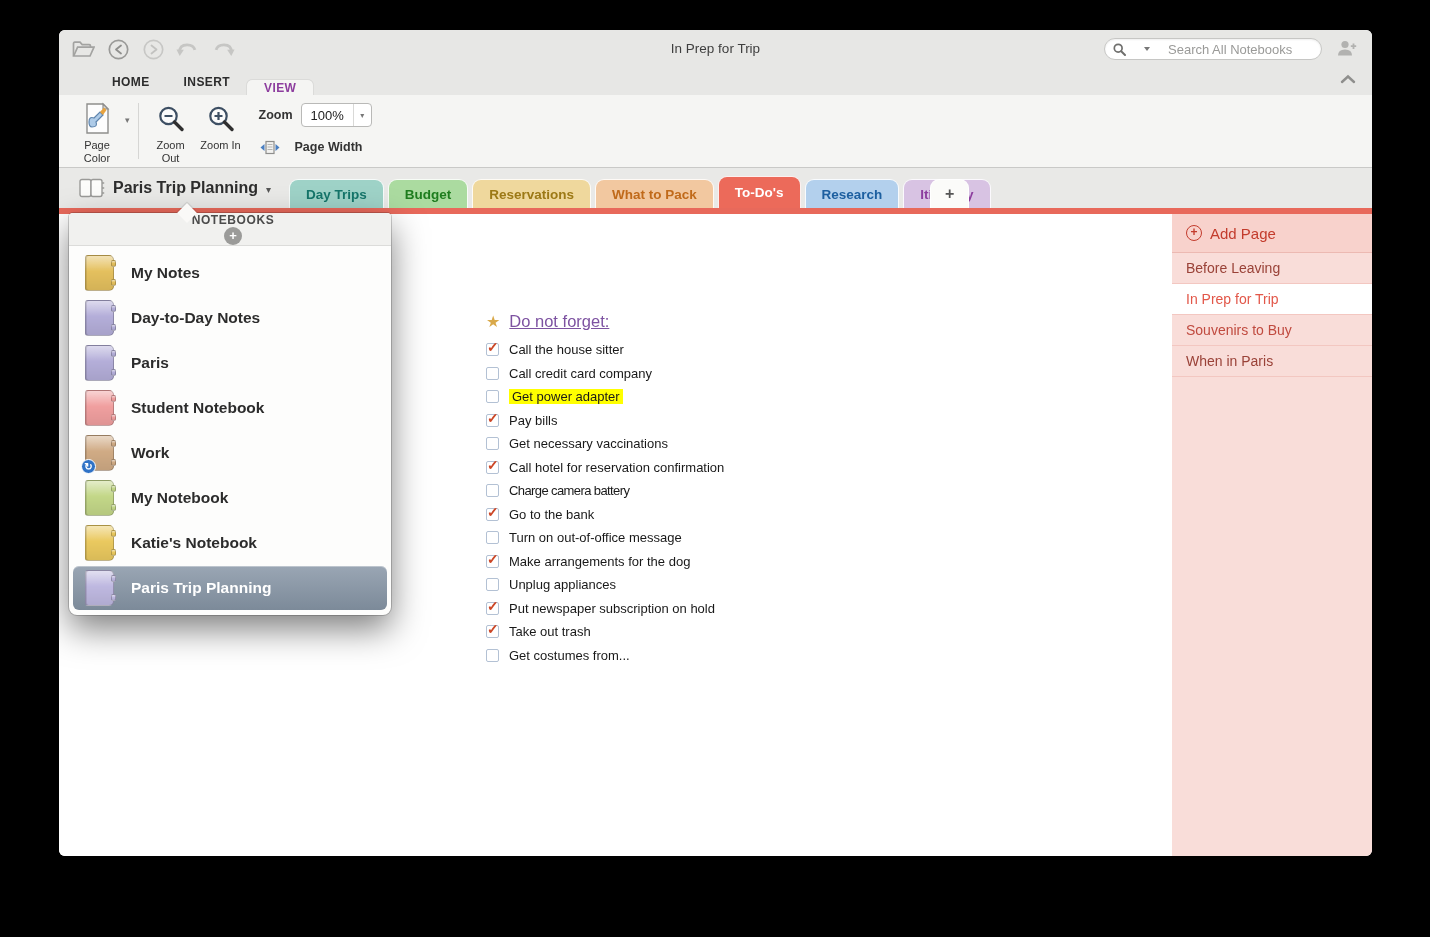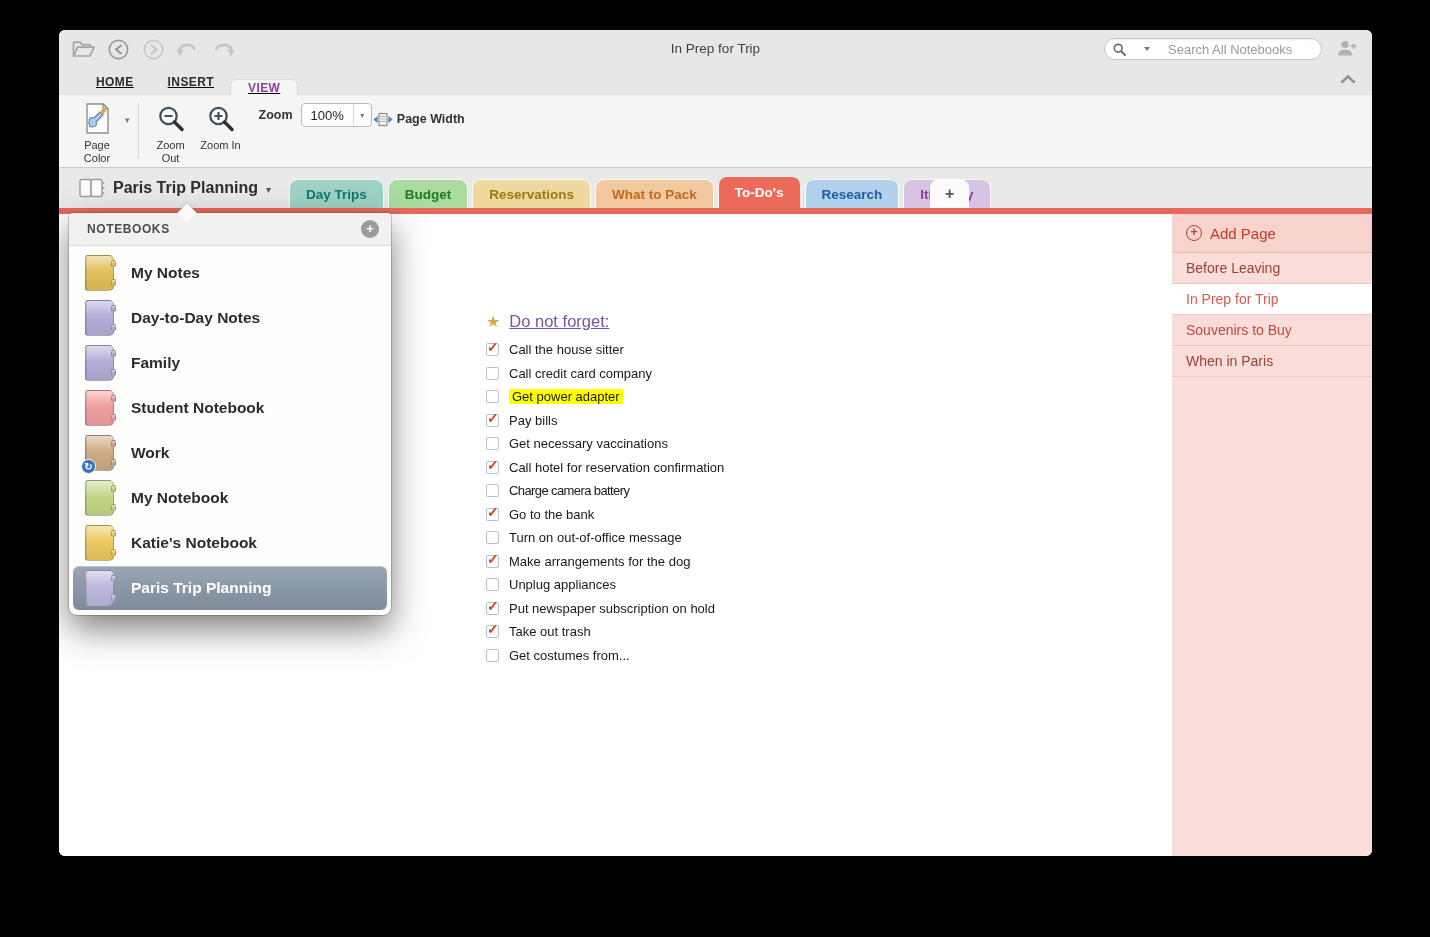--- a/index.html
+++ b/index.html
@@ -18,38 +18,38 @@
                 border:1px solid #c6c6c4; border-radius:12px; display:flex; align-items:center;
                 padding:0 8px; gap:18px; box-shadow:inset 0 1px 2px rgba(0,0,0,.07); }
   .search-box input { border:none; outline:none; background:transparent; font-size:13px; color:#333; width:160px;
                       font-family:"Liberation Sans", sans-serif; }
   .search-box input::placeholder { color:#9a9a98; }
   .search-caret { width:0; height:0; border-left:3.5px solid transparent; border-right:3.5px solid transparent;
                   border-top:4px solid #777; }
   .share-btn { position:absolute; right:14px; top:9px; }
 
   
-  .ribbon-tabs { position:relative; height:27px; background:#e7e7e5; display:flex; padding-left:20px;text-decoration:underline; }
+  .ribbon-tabs { position:relative; height:27px; background:#e7e7e5; display:flex; padding-left:36px; }
   .rtab { padding:0 17px; display:flex; align-items:center; font-size:12px; font-weight:700;
           color:#2c2c2c; letter-spacing:.4px; cursor:default; }
   .rtab.active { background:#f5f5f3; border-radius:5px 5px 0 0; color:#8d3d9e;
                  box-shadow:0 -1px 0 rgba(0,0,0,.05), 1px 0 0 rgba(0,0,0,.05), -1px 0 0 rgba(0,0,0,.05);margin-top:12px; }
   .collapse-btn { position:absolute; right:16px; top:10px; width:16px; height:12px; }
 
   
   .ribbon-content { height:73px; background:#f5f5f3; border-bottom:1px solid #c9c9c7;
                     display:flex; padding:6px 0 0 10px; }
   .rc-block { display:flex; flex-direction:column; align-items:center; width:56px; }
   .rc-icon { height:36px; display:flex; align-items:center; justify-content:center; }
   .rc-label { font-size:11px; line-height:12.5px; color:#333; text-align:center; width:46px; margin-top:2px; }
   .pc-caret { font-size:9px; color:#777; margin:14px 2px 0 0; }
   .vdiv { width:1px; height:56px; background:#d6d6d4; margin:2px 8px 0 6px; }
-  .zoom-cluster { display:flex; flex-direction:row; margin-left:14px; }
+  .zoom-cluster { display:flex; flex-direction:column; margin-left:14px; }
   .zc-row { display:flex; align-items:center; gap:8px; height:28px; }
-  .zc-row2 { display:flex; align-items:center; gap:3px; height:24px; margin-top:6px; }
+  .zc-row2 { display:flex; align-items:center; gap:14px; height:24px; margin-top:6px; }
   .zoom-word { font-size:12.5px; font-weight:700; color:#333; }
   .zoom-select { display:flex; align-items:center; height:24px; background:#fff; border:1px solid #b9b9b7;
                  border-radius:4px; overflow:hidden; }
   .zoom-select .zval { padding:0 9px; font-size:13px; color:#222; }
   .zoom-select .zcaret { width:18px; height:24px; border-left:1px solid #d9d9d7; display:flex;
                          align-items:center; justify-content:center; font-size:8px; color:#777; }
   .pw-label { font-size:12.5px; font-weight:700; color:#333; }
 
   
   .notebook-bar { position:relative; height:40px; background:#e9e9e7; display:flex; align-items:center; }
@@ -94,21 +94,21 @@
               border-bottom:1px solid #f3c7c1; cursor:default; }
   .page-row.selected { background:#fff; border-bottom:1px solid #f3c7c1; }
 
   
   .panel-pointer { position:absolute; left:121px; top:176px; width:14px; height:14px; background:#faf9f7;
                    transform:rotate(45deg); z-index:60; box-shadow:-1px -1px 1px rgba(0,0,0,.12); }
   .nb-panel { position:absolute; left:10px; top:183px; width:322px; background:#fdfdfc; z-index:55;
               border-radius:4px 4px 8px 8px;
               box-shadow:0 0 0 1px rgba(0,0,0,.18), 0 14px 34px rgba(0,0,0,.5); padding-bottom:5px; }
   .nb-panel-header { height:33px; background:#f1f1ef; border-bottom:1px solid #dcdcda;
-                     border-radius:4px 4px 0 0; display:flex; align-items:center; padding:0 12px 0 18px; }
+                     border-radius:4px 4px 0 0; display:flex; align-items:center; padding:0 12px 0 18px;flex-direction:column; }
   .nb-panel-title { font-size:12px; font-weight:700; letter-spacing:.6px; color:#4b4b4b; flex:1; }
   .nb-add-btn { width:18px; height:18px; border-radius:50%; background:#9b9b99; color:#fff; font-size:13px;
                 font-weight:700; line-height:17px; text-align:center; }
   .nb-list { padding-top:4px; }
   .nb-item { height:45px; display:flex; align-items:center; padding-left:16px; }
   .nb-item.selected { height:44px; margin:1px 4px 0 4px; padding-left:12px; border-radius:6px;
                       background:linear-gradient(#9aa6b4,#7c8a99);
                       box-shadow:inset 0 1px 0 rgba(255,255,255,.35); }
   .nb-ic { width:29px; height:36px; border-radius:3px 5px 5px 3px; position:relative; flex:none;
            margin-right:17px; border:1px solid rgba(0,0,0,.22);
@@ -436,21 +436,21 @@
     </span>
     <span class="nb-item-label">Day-to-Day Notes</span>
   </div>
 
   <div class="nb-item">
     <span class="nb-ic" style="background-color: rgb(180, 174, 217);">
       <span class="notch n1"></span>
       <span class="notch n2"></span>
 
     </span>
-    <span class="nb-item-label">Family</span>
+    <span class="nb-item-label">Paris</span>
   </div>
 
   <div class="nb-item">
     <span class="nb-ic" style="background-color: rgb(240, 159, 159);">
       <span class="notch n1"></span>
       <span class="notch n2"></span>
 
     </span>
     <span class="nb-item-label">Student Notebook</span>
   </div>

